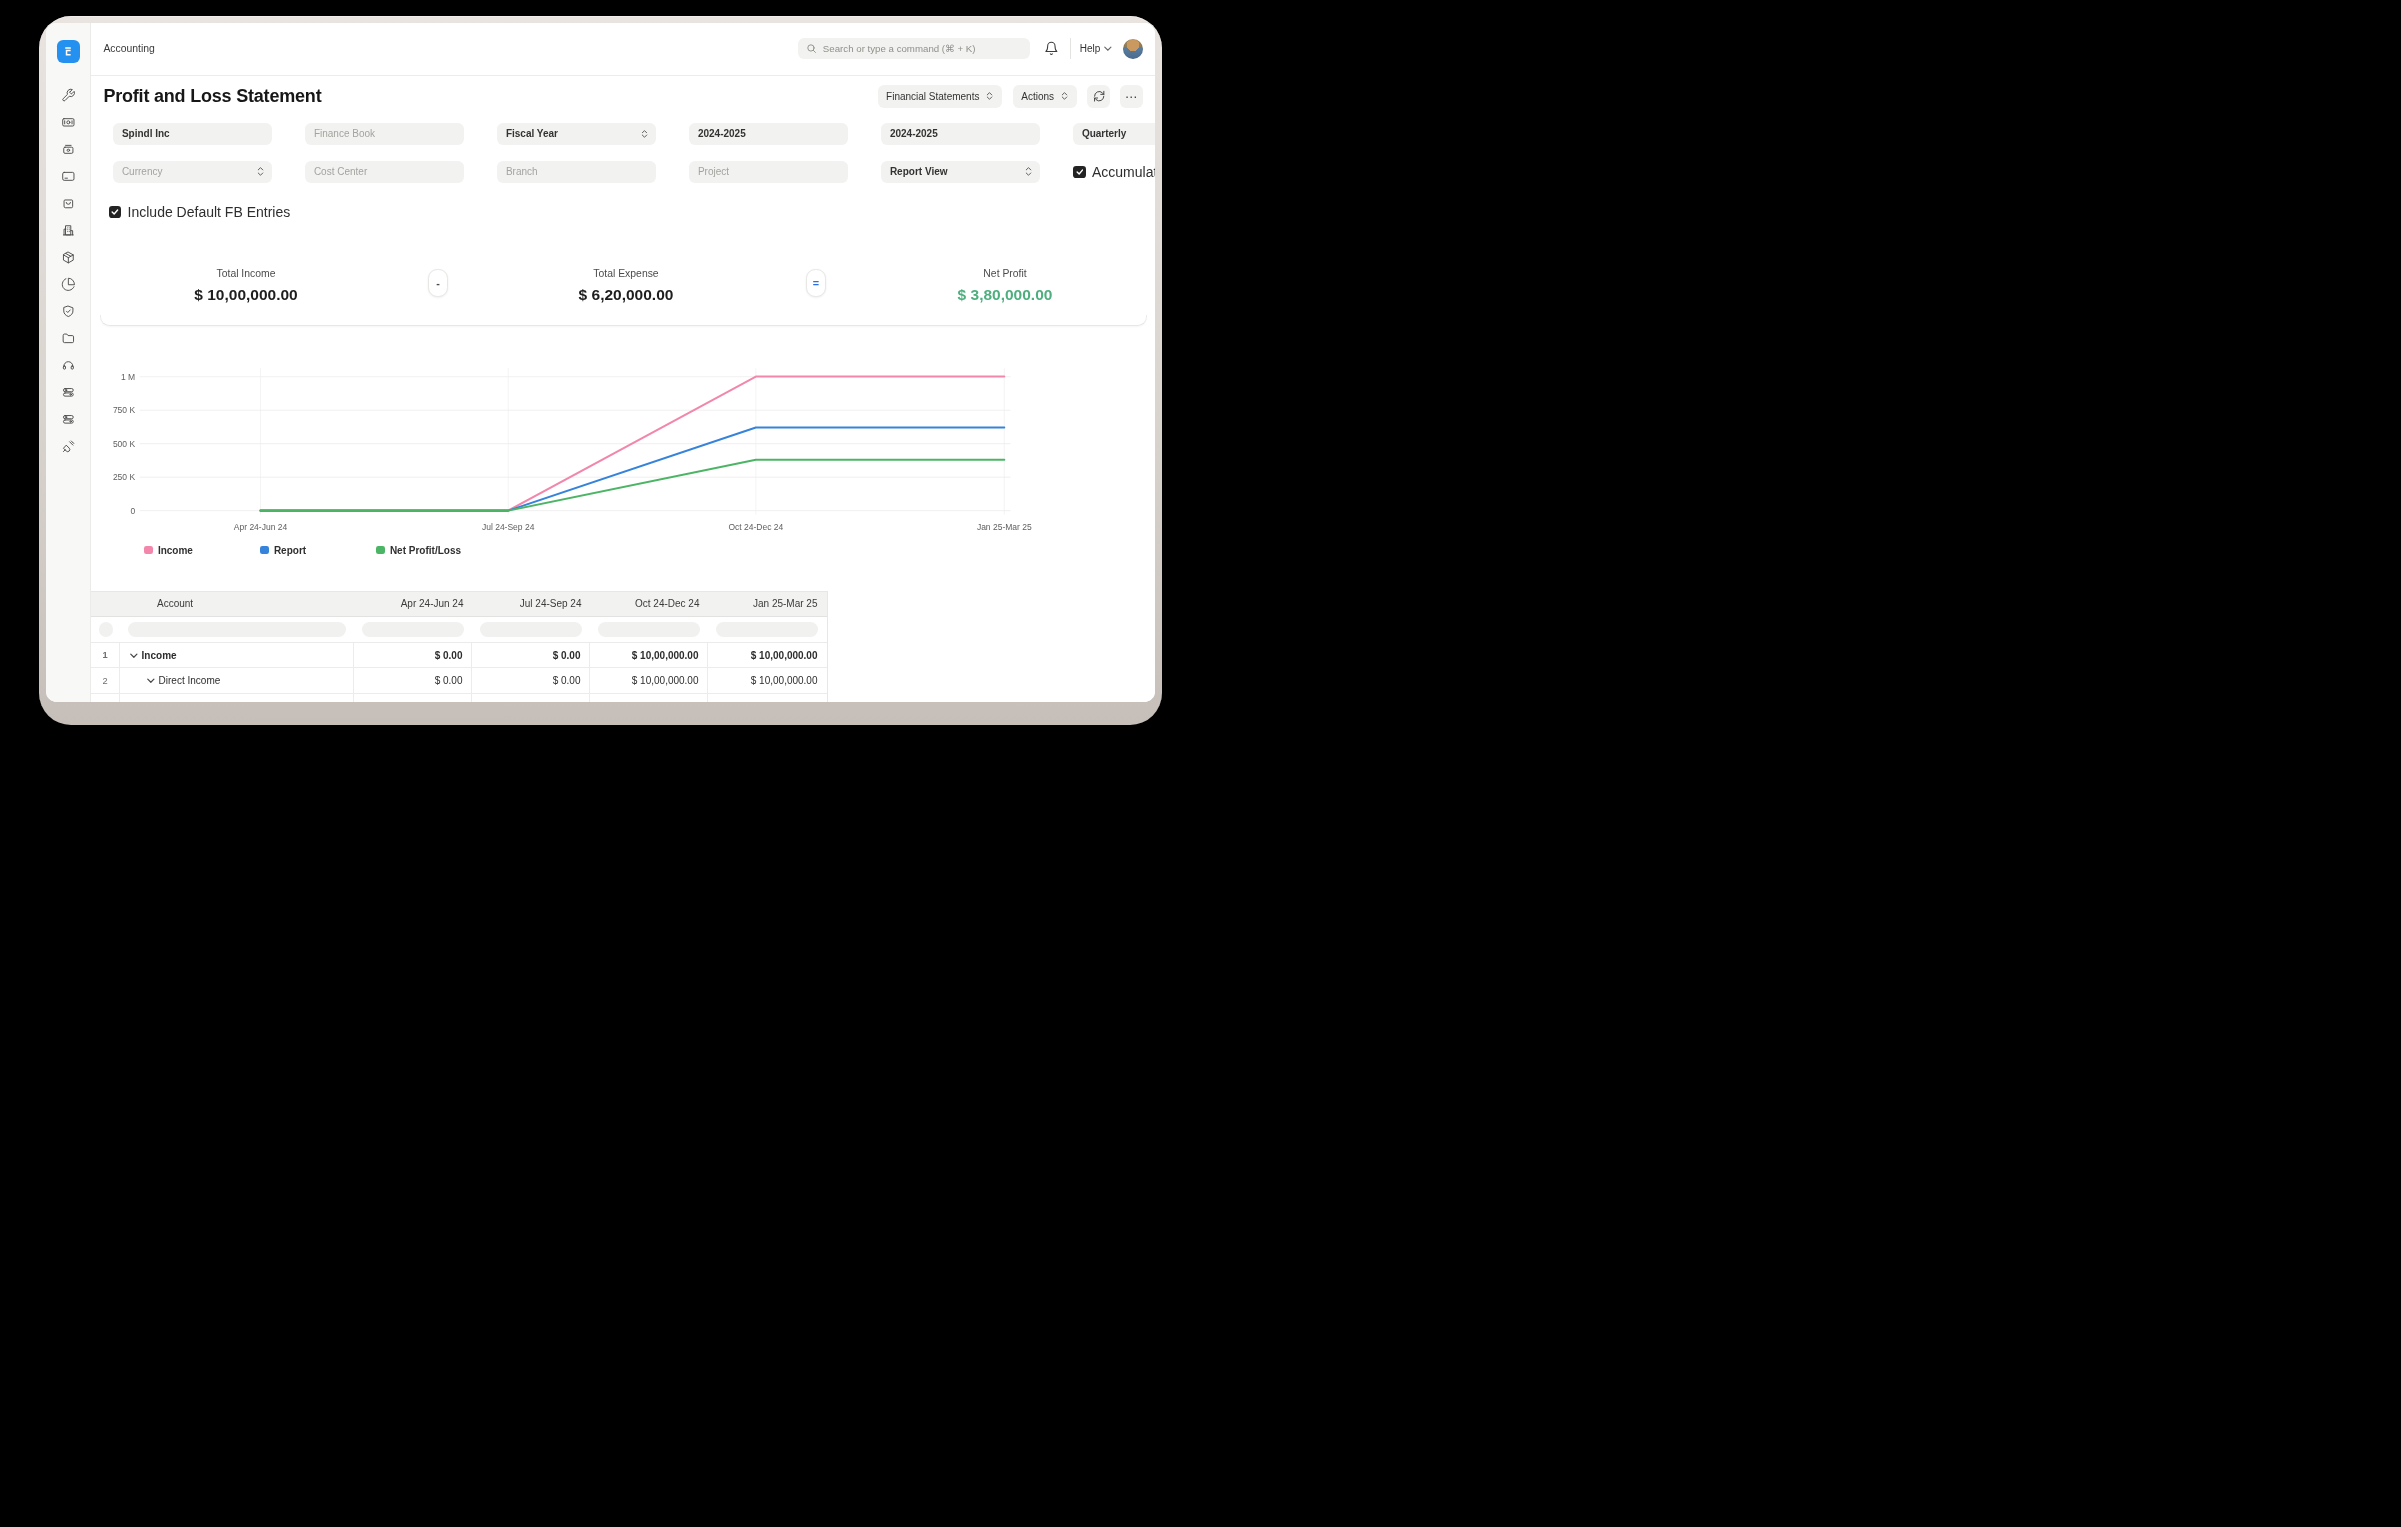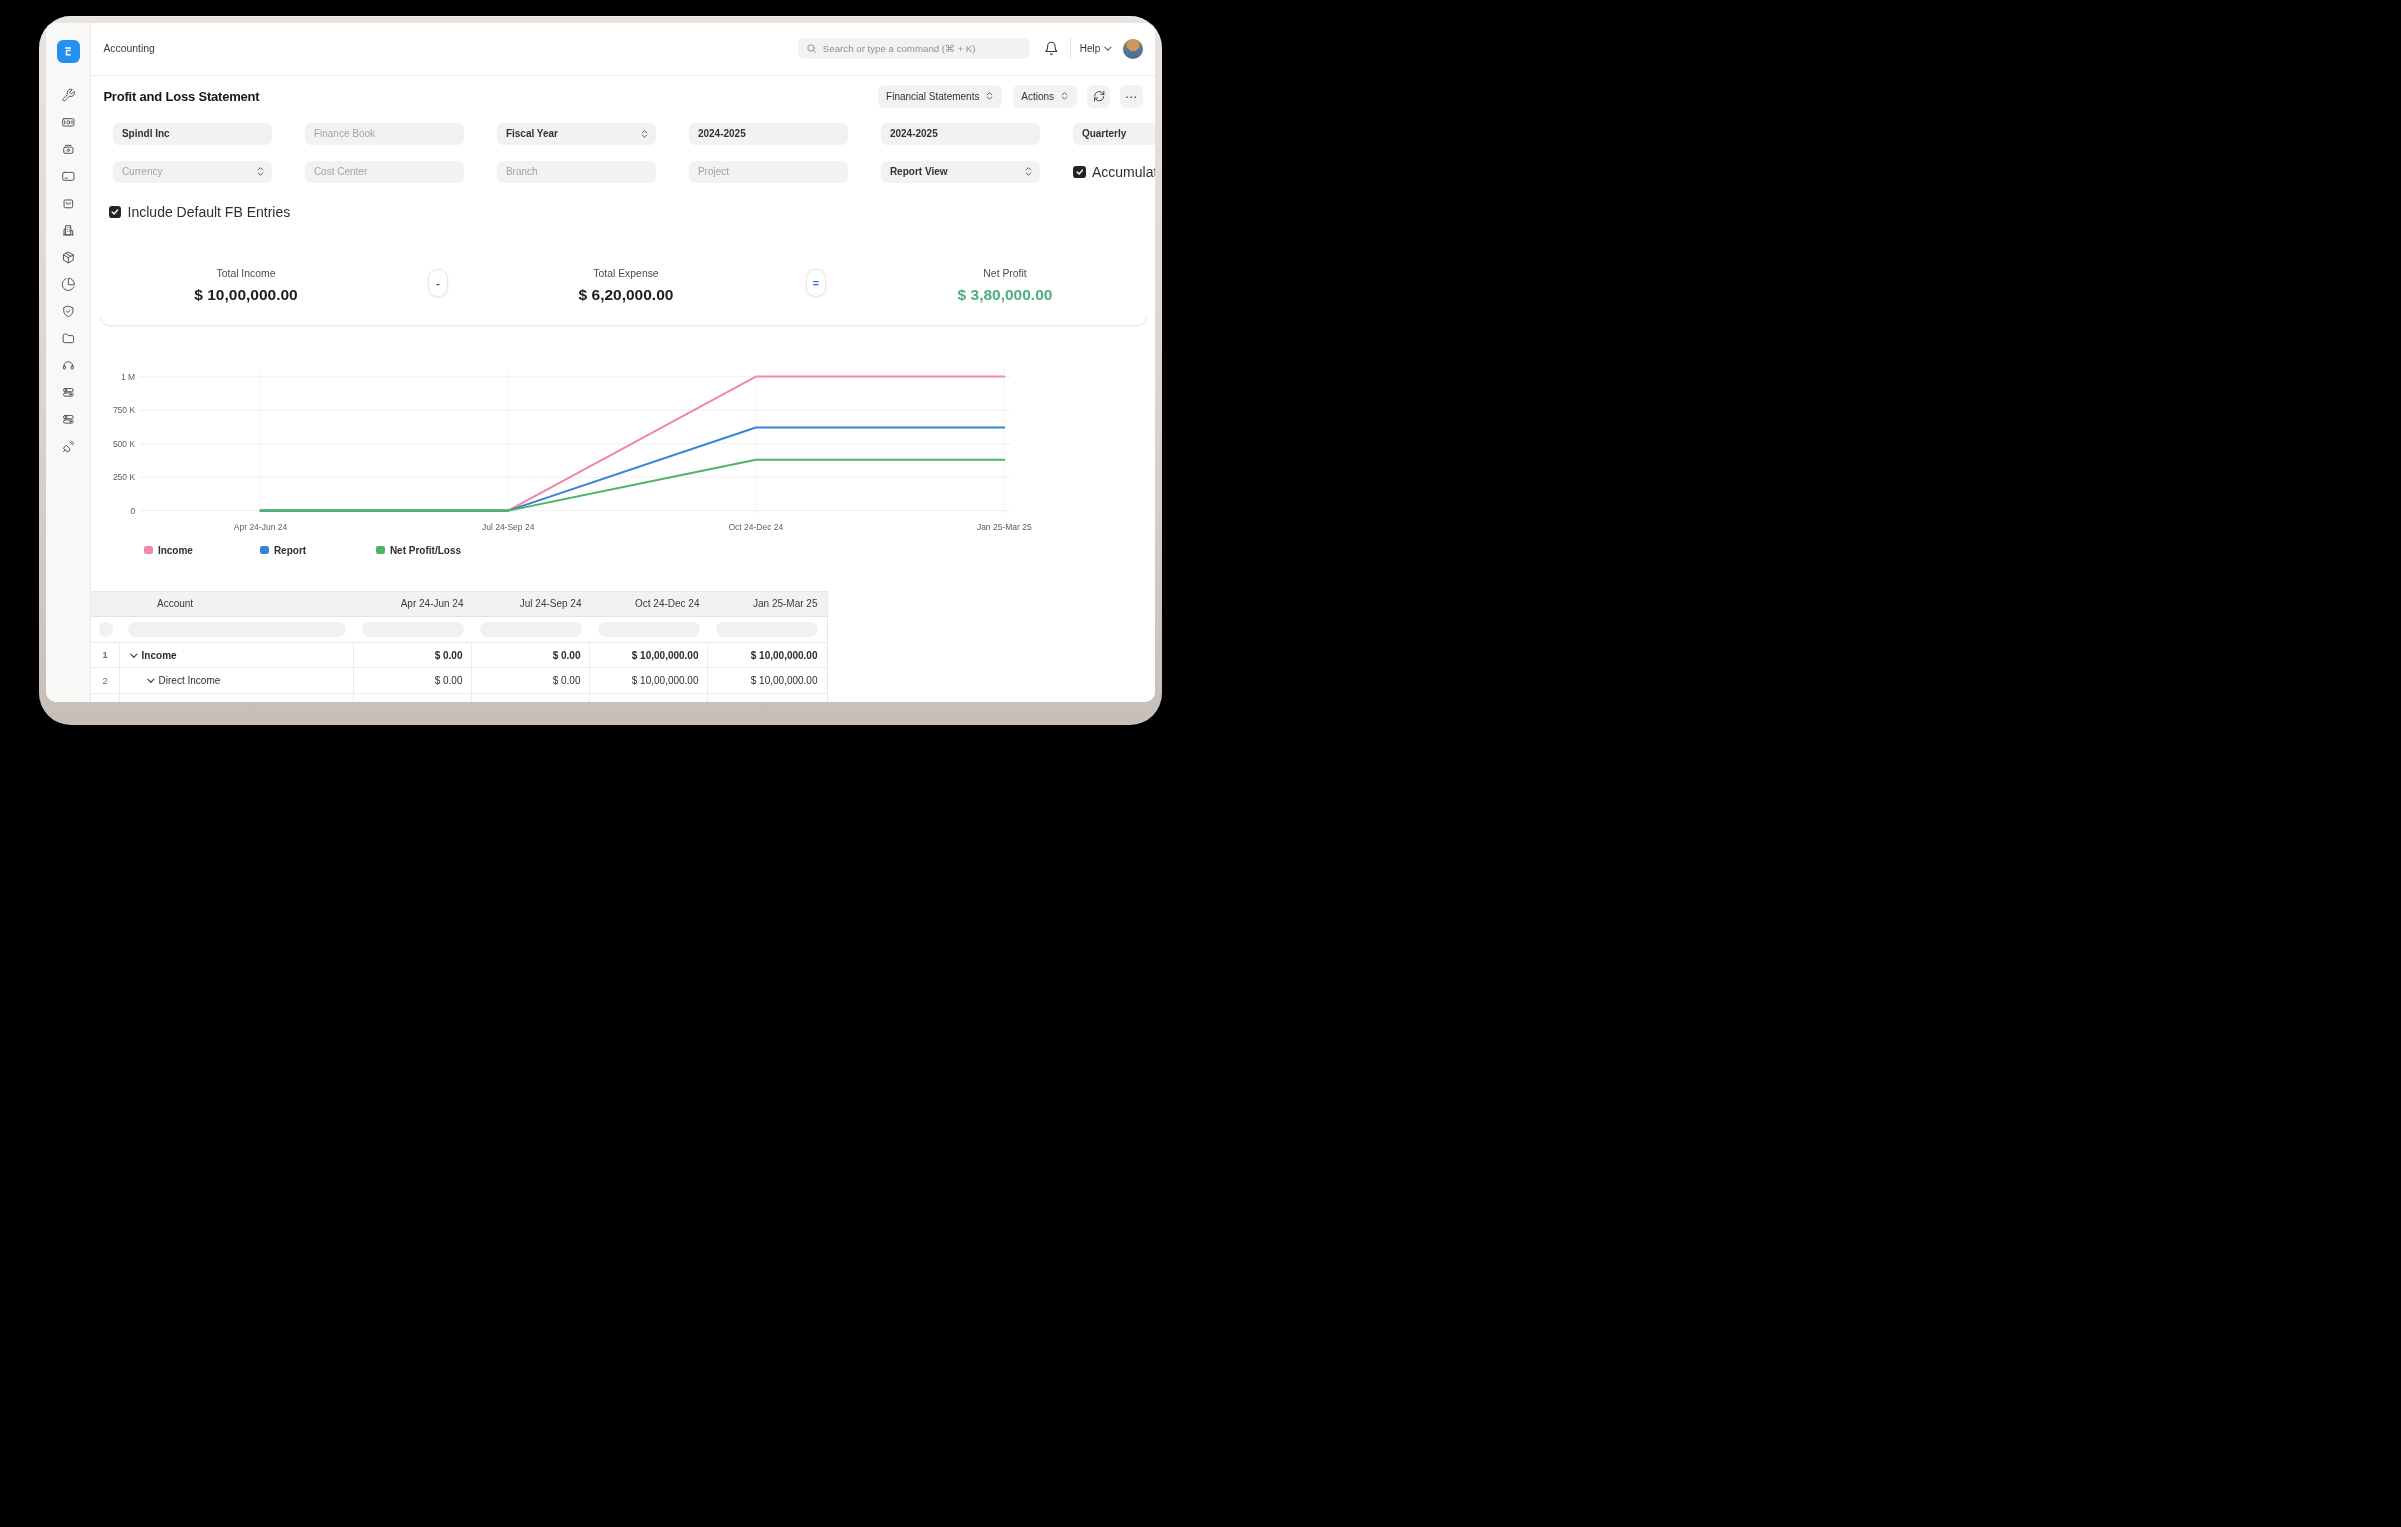--- a/index.html
+++ b/index.html
@@ -32,21 +32,21 @@
   .bell { margin-left:14px; color:#3c3c3c; cursor:pointer; display:flex; }
   .vdiv { width:0.8px; height:21.7px; background:#e3e3e1; margin:0 9.3px 0 10.8px; }
   .help { display:flex; align-items:center; gap:3.9px; font-size:10px; color:#343434; cursor:pointer; }
   .avatar { width:20px; height:20px; border-radius:50%; margin:0 4.6px 0 10.8px; cursor:pointer;
     background:
       radial-gradient(circle at 50% 30%, #c9995f 0 36%, rgba(0,0,0,0) 37%),
       linear-gradient(180deg,#a98e5f 0%, #8d7a55 40%, #5b7da0 41%, #4a6b8f 100%);
     box-shadow:inset 0 0 0 0.8px rgba(0,0,0,.08); }
   
   .page-head { height:41px; display:flex; align-items:center; padding:0 12.4px; flex:none; }
-  .page-title { font-size:13px; font-weight:700; color:#171717; letter-spacing:-0.2px; }
+  .page-title { font-size:18px; font-weight:700; color:#171717; letter-spacing:-0.2px; }
   .head-right { margin-left:auto; display:flex; align-items:center; }
   .btn { height:23px; background:#f2f2f0; border-radius:6.2px; border:none; display:flex;
     align-items:center; gap:6.2px; padding:0 8.5px; font-size:10px; color:#333; cursor:pointer;
     font-family:inherit; }
   .btn .updown { margin-left:0.8px; }
   .icon-btn { width:23px; height:23px; background:#f2f2f0; border-radius:6.2px; border:none;
     display:flex; align-items:center; justify-content:center; color:#3c3c3c; cursor:pointer;
     font-size:12.4px; }
   .updown { display:flex; flex-direction:column; gap:0.8px; }
   .updown svg { width:7px; height:3.9px; display:block; }

